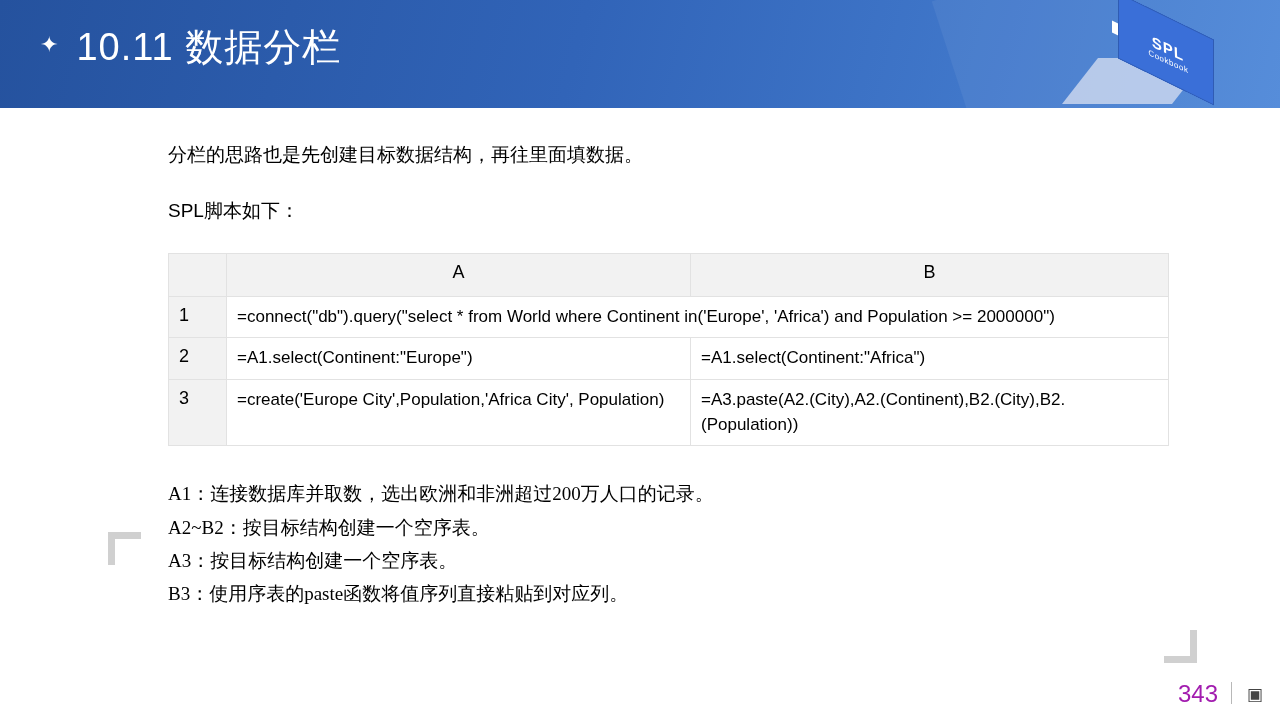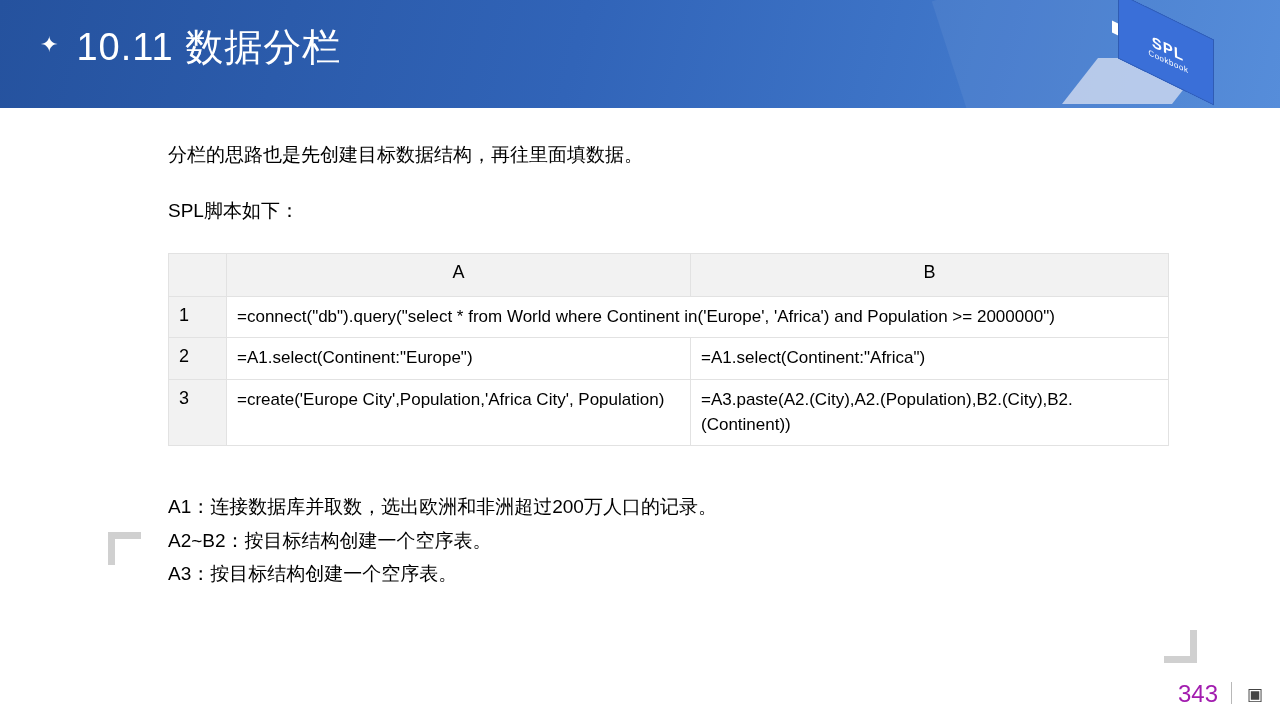--- a/index.html
+++ b/index.html
@@ -173,21 +173,22 @@
     font-size: 18px;
     vertical-align: middle;
   }
   td.code {
     word-wrap: break-word;
     line-height: 1.45;
   }
 
   
   .notes {
-    margin-top: 44px;
+    margin-top: 31px;
+    font-family: Liberation Serif, serif;
   }
   .note-line {
     font-size: 19px;
     line-height: 1.75;
     white-space: nowrap;
   }
 
   
   .corner-tl {
     position: absolute;
@@ -282,29 +283,30 @@
           <td class="code" colspan="2">=connect("db").query("select  * from World where Continent in('Europe',  'Africa') and Population &gt;= 2000000")</td>
         </tr>
         <tr>
           <td class="idx">2</td>
           <td class="code">=A1.select(Continent:"Europe")</td>
           <td class="code">=A1.select(Continent:"Africa")</td>
         </tr>
         <tr>
           <td class="idx">3</td>
           <td class="code">=create('Europe City',Population,'Africa City', Population)</td>
-          <td class="code">=A3.paste(A2.(City),A2.(Population),B2.(City),B2.(Continent))</td>
+          <td class="code">=A3.paste(A2.(City),A2.(Continent),B2.(City),B2.(Population))</td>
         </tr>
       </tbody>
     </table>
 
     <div class="notes">
       <div class="note-line">A1：连接数据库并取数，选出欧洲和非洲超过200万人口的记录。</div>
       <div class="note-line">A2~B2：按目标结构创建一个空序表。</div>
       <div class="note-line">A3：按目标结构创建一个空序表。</div>
+      <div class="note-line">B3：使用序表的paste函数将值序列直接粘贴到对应列。</div>
     </div>
 
   </div>
 
   <div class="corner-tl"></div>
   <div class="corner-br"></div>
   <div class="page-num">343</div>
   <div class="page-sep"></div>
   <div class="footer-mark">▣</div>
 

